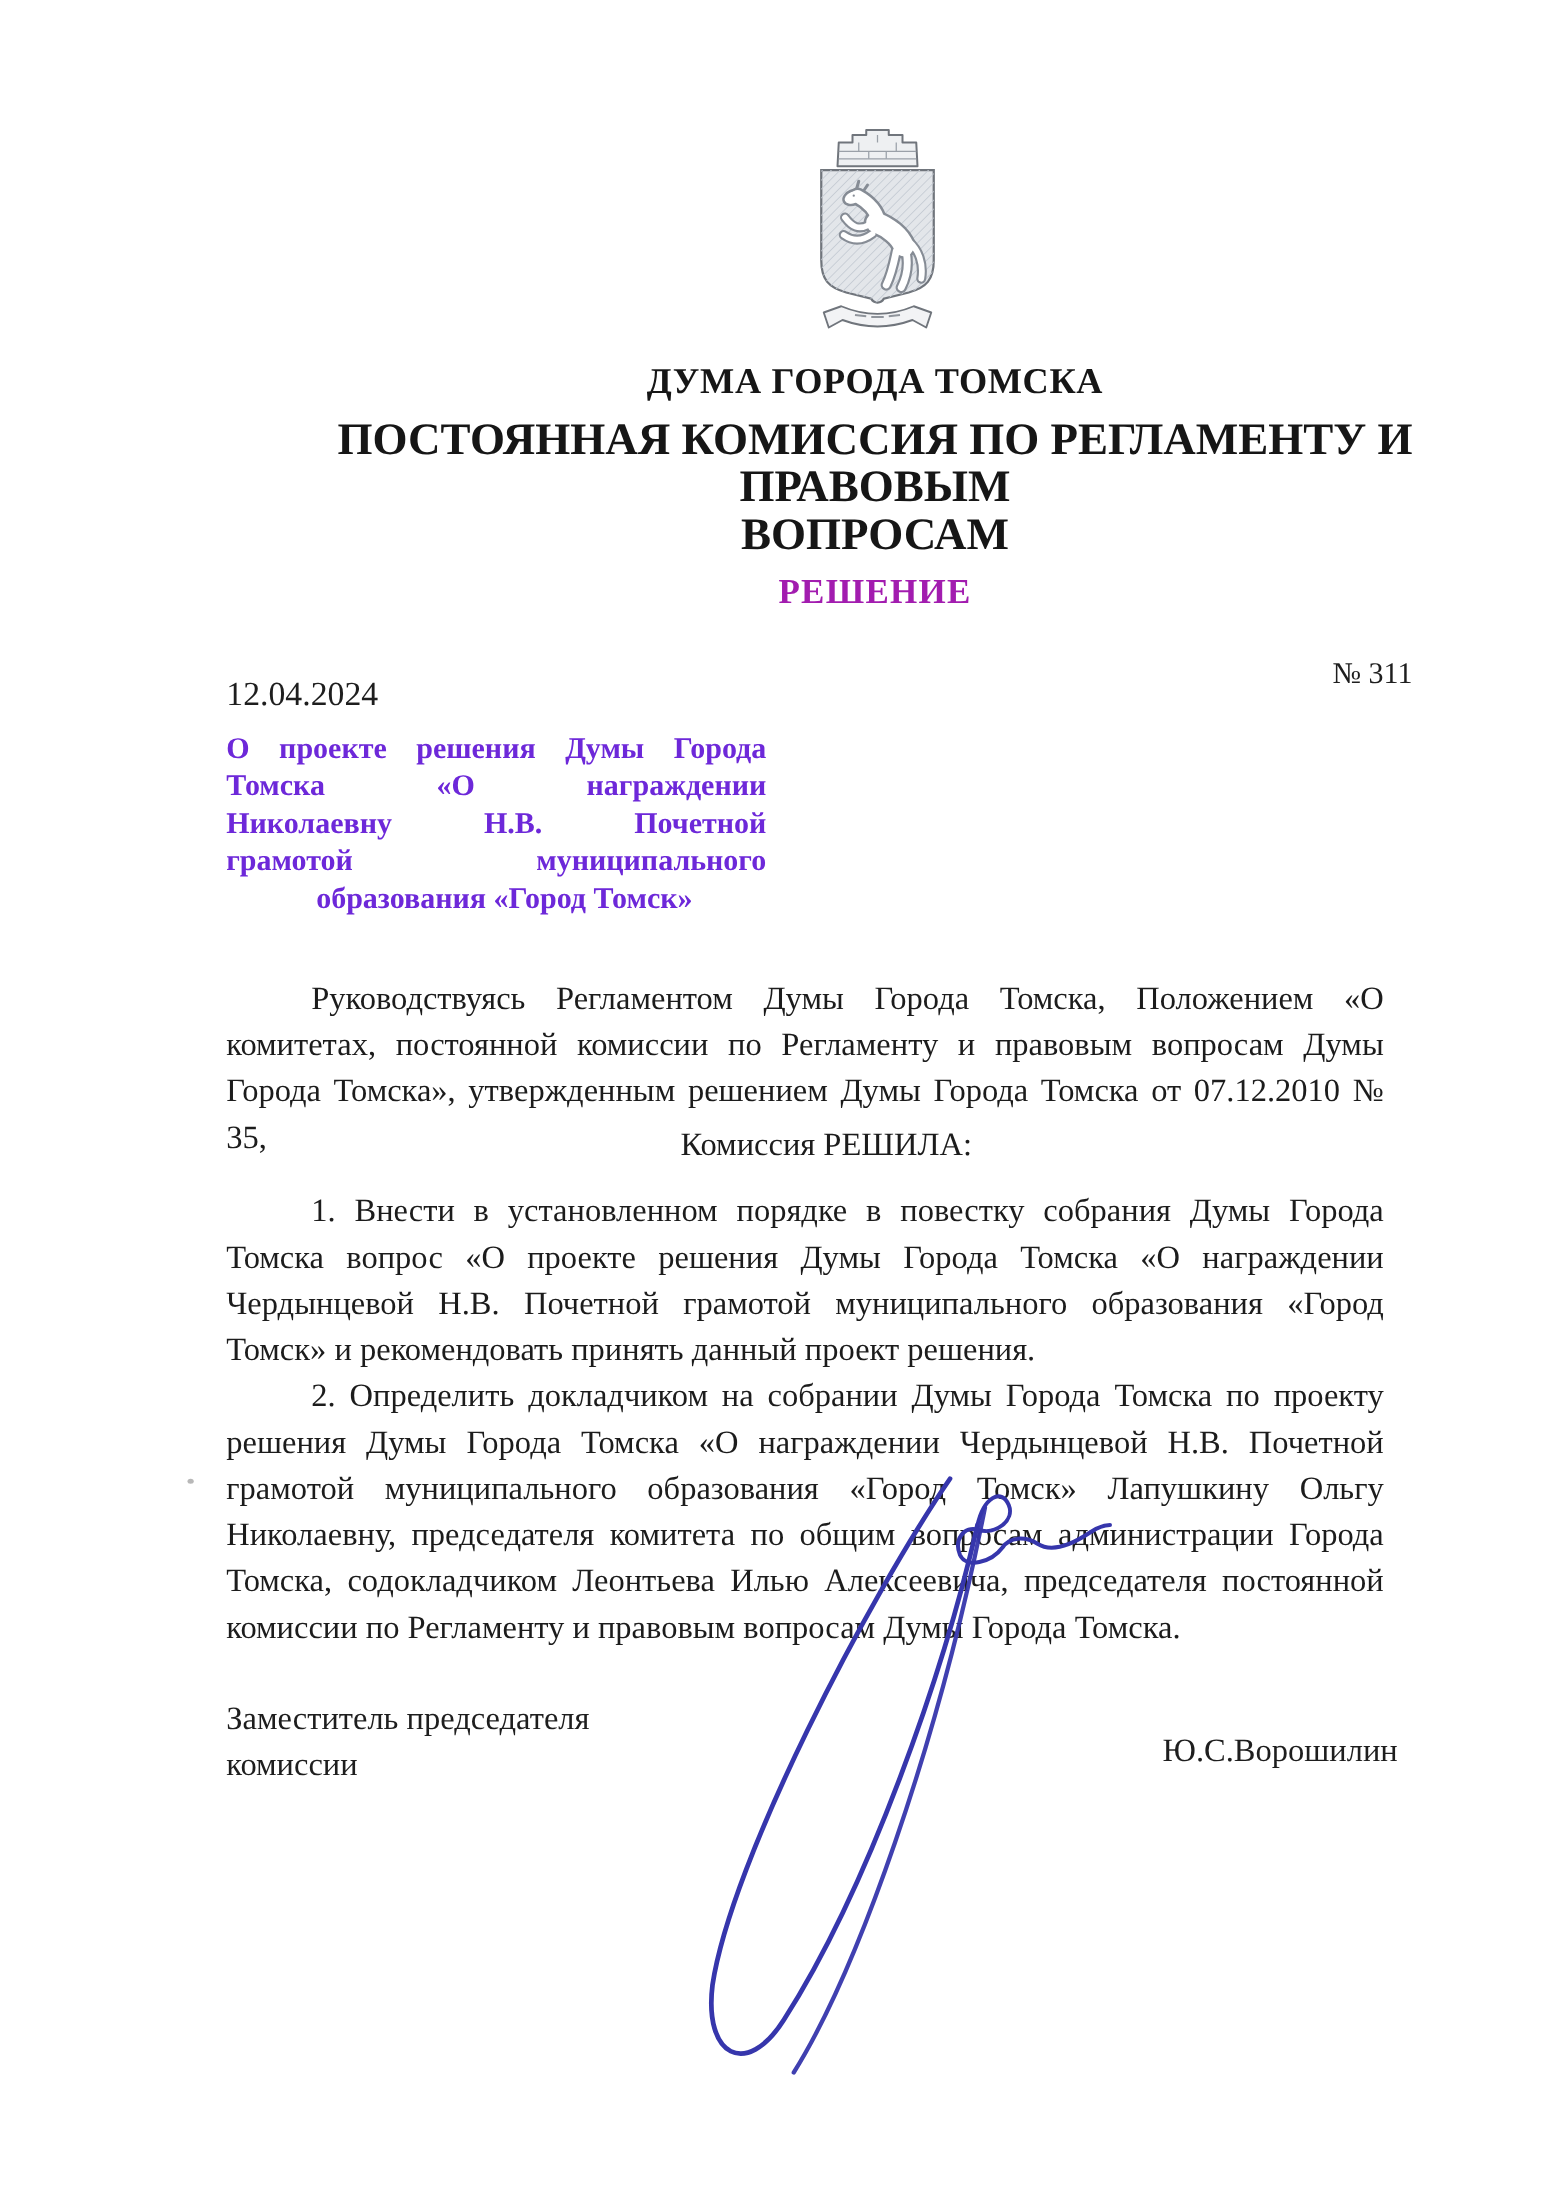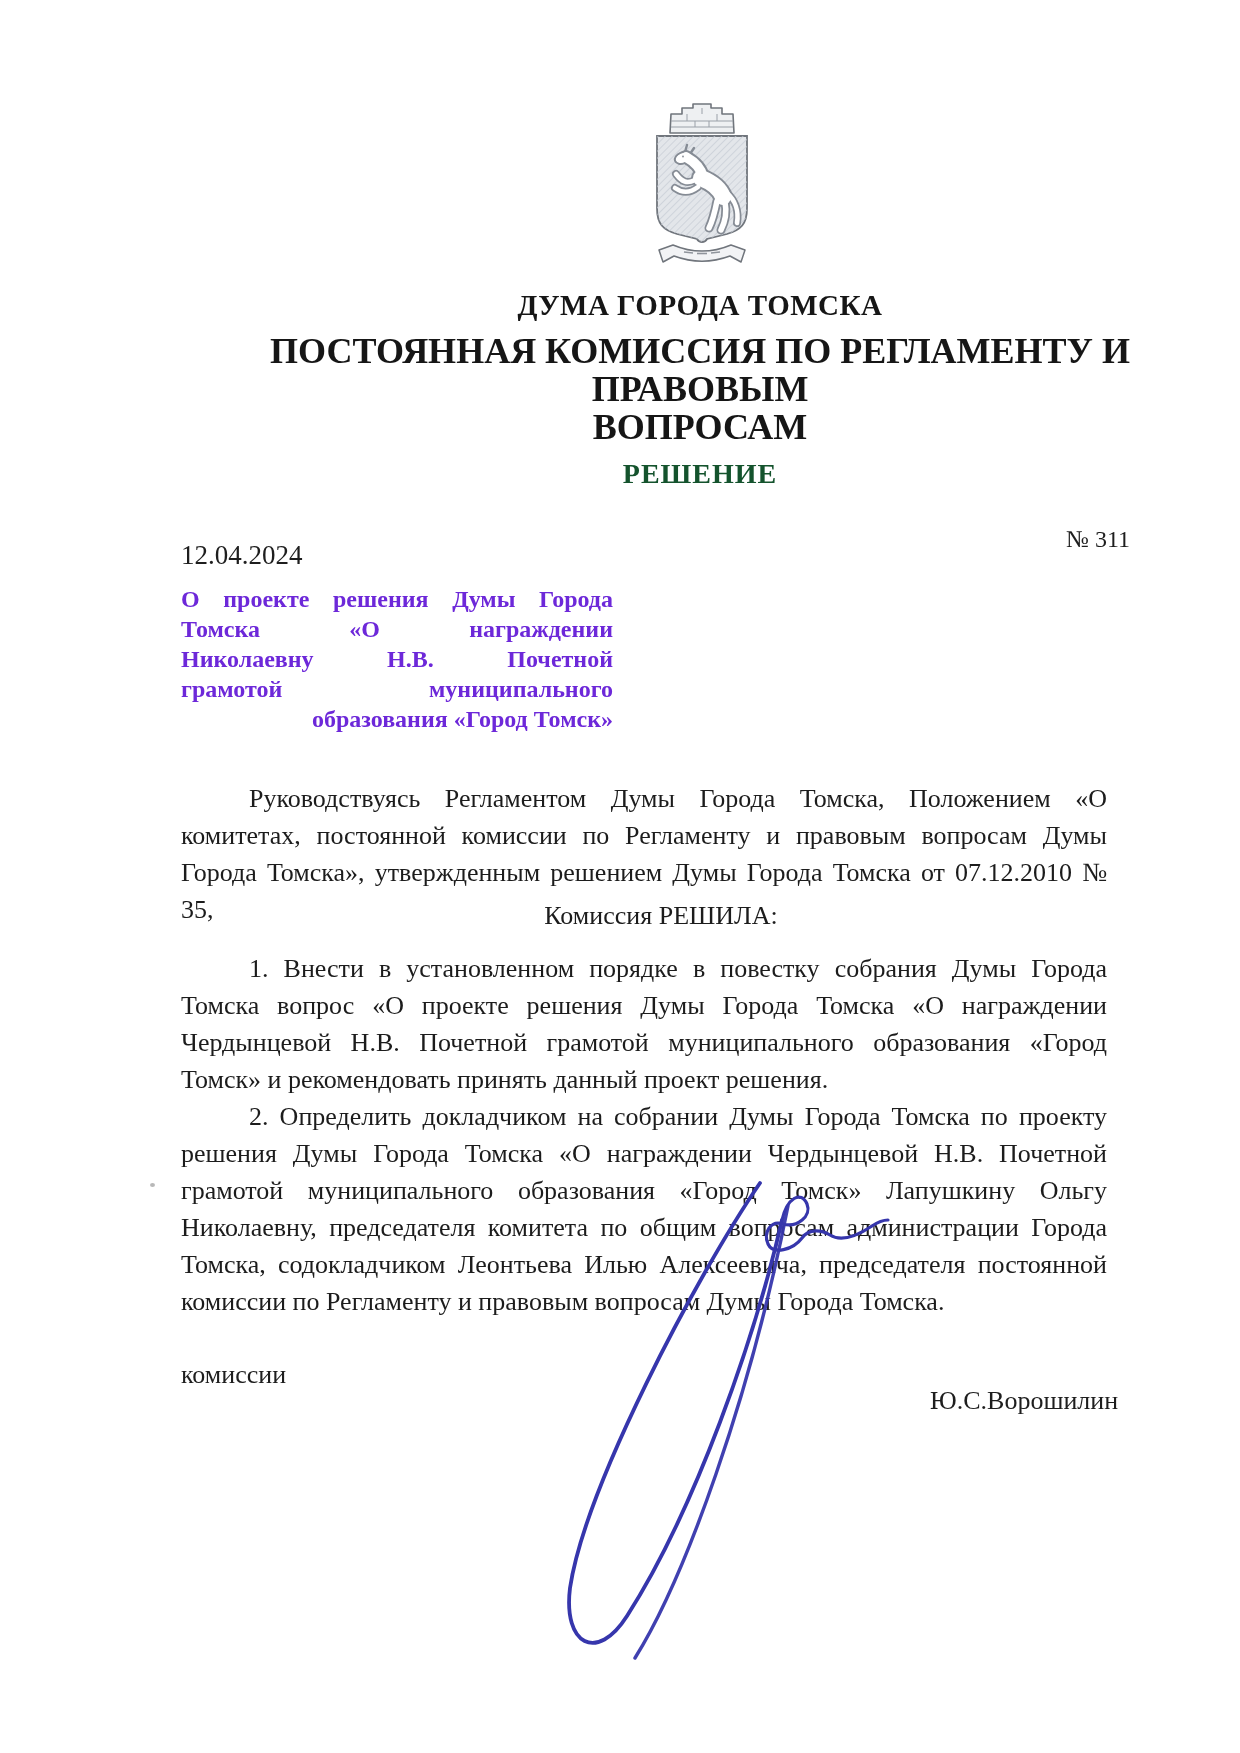--- a/index.html
+++ b/index.html
@@ -20,34 +20,34 @@
     letter-spacing:0.5px;color:#161616;
   }
   .commission{
     left:160px;top:332px;width:1080px;
     text-align:center;font-size:36px;font-weight:bold;
     line-height:38px;color:#161616;
   }
   .doc-type{
     left:200px;top:458px;width:1000px;
     text-align:center;font-size:28px;font-weight:bold;
-    letter-spacing:1px;color:#14532d;
+    letter-spacing:1px;color:#a21caf;
   }
 
   
   .doc-date{left:181px;top:540px;font-size:27px;}
   .doc-number{left:1066px;top:526px;font-size:24px;}
 
   
   .subject{
     left:181px;top:584px;width:432px;
     font-size:24px;font-weight:bold;line-height:30px;color:#6d28d9;
   }
   .subject .jline{text-align:justify;text-align-last:justify;}
-  .subject .lline{text-align:right;margin-left:13px;}
+  .subject .lline{text-align:center;margin-left:13px;}
 
   
   .bodytext{
     left:181px;width:926px;
     font-size:26px;line-height:37px;
     text-align:justify;color:#1c1c1c;
   }
   .preamble{top:780px;}
   .indent{text-indent:68px;}
   .resolved{
@@ -161,20 +161,21 @@
   <div class="abs bodytext preamble indent">Руководствуясь Регламентом Думы Города Томска, Положением «О комитетах, постоянной комиссии по Регламенту и правовым вопросам Думы Города Томска», утвержденным решением Думы Города Томска от 07.12.2010 № 35,</div>
 
   <div class="abs resolved">Комиссия РЕШИЛА:</div>
 
   <div class="abs bodytext items">
     <p class="indent">1. Внести в установленном порядке в повестку собрания Думы Города Томска вопрос «О проекте решения Думы Города Томска «О награждении Чердынцевой Н.В. Почетной грамотой муниципального образования «Город Томск» и рекомендовать принять данный проект решения.</p>
     <p class="indent">2. Определить докладчиком на собрании Думы Города Томска по проекту решения Думы Города Томска «О награждении Чердынцевой Н.В. Почетной грамотой муниципального образования «Город Томск» Лапушкину Ольгу Николаевну, председателя комитета по общим вопросам администрации Города Томска, содокладчиком Леонтьева Илью Алексеевича, председателя постоянной комиссии по Регламенту и правовым вопросам Думы Города Томска.</p>
   </div>
 
   <div class="abs signoff-position">
+    <div>Заместитель председателя</div>
     <div>комиссии</div>
   </div>
 
   <svg class="abs signature-svg" width="360" height="520" viewBox="0 0 360 520" aria-hidden="true">
     <g fill="none" stroke="#3636ac" stroke-linecap="round">
       <path d="M225,25 C160,120 50,330 35,430 C28,487 62,505 92,458 C160,352 220,180 247,62" stroke-width="3.8"></path>
       <path d="M100,500 C150,420 215,240 253,48" stroke-width="3.4" opacity="0.95"></path>
       <path d="M247,62 C252,40 266,32 272,46 C277,58 262,70 248,66 C236,62 228,74 233,86 C238,97 258,92 267,80 C274,70 287,72 295,77 C306,84 322,78 337,68 C343,64 349,62 353,62" stroke-width="3.2"></path>
     </g>
   </svg>

